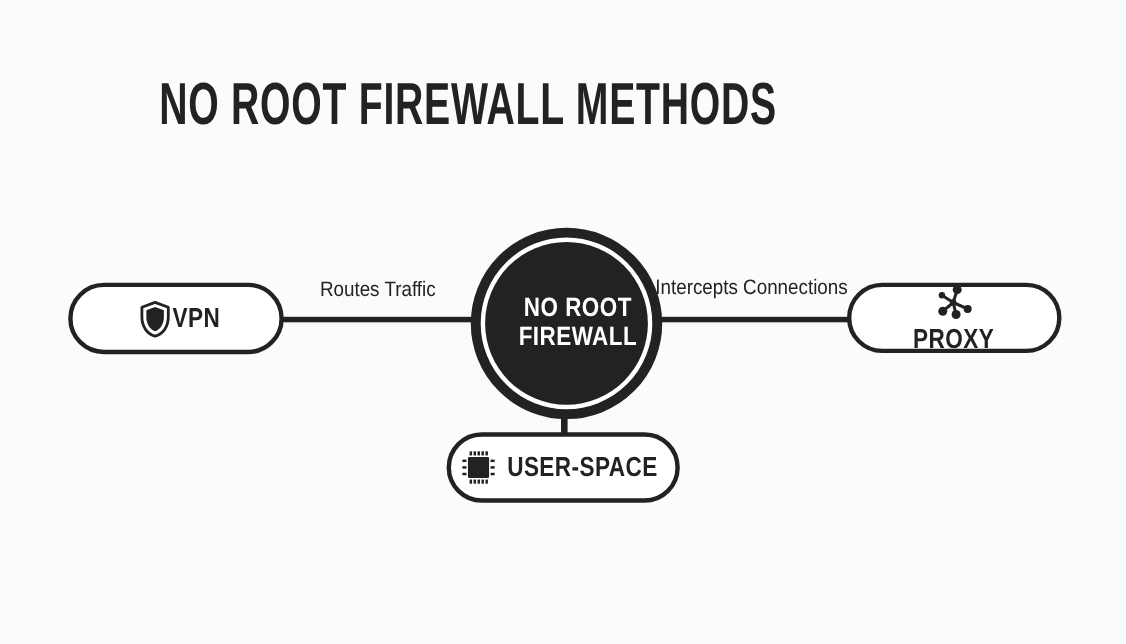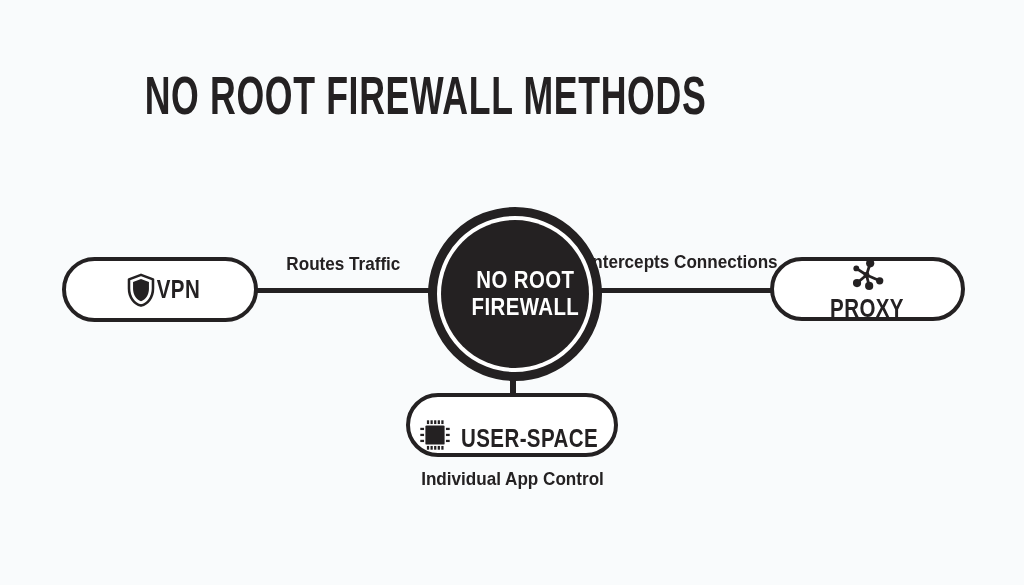--- a/index.html
+++ b/index.html
@@ -73,38 +73,38 @@
     position: absolute;
     background: var(--node-fill);
     border: 4px solid var(--ink);
     border-radius: 36px;
     display: flex;
     align-items: center;
     justify-content: center;
   }
   .pill-vpn   { left: 62px;  top: 257px; width: 196px; height: 65px; }
   .pill-proxy { left: 770px; top: 257px; width: 195px; height: 64px; flex-direction: column; }
-  .pill-user  { left: 406px; top: 393px; width: 212px; height: 64px; align-items: flex-end; }
+  .pill-user  { left: 406px; top: 393px; width: 212px; height: 64px; }
   .pill-label {
     display: inline-block;
     font-size: 25px;
     font-weight: bold;
     transform: scaleX(0.82);
     transform-origin: center;
     white-space: nowrap;
     margin: 0 -7px;
     letter-spacing: 0.5px;
   }
   .node-icon { display: flex; align-items: center; }
   .node-icon svg { display: block; }
 
   .edge-label, .sub-label {
     position: absolute;
     text-align: center;
-    font-weight: bold;
+    font-weight: normal;
     white-space: nowrap;
   }
   .edge-label span, .sub-label span {
     display: inline-block;
     font-size: 19px;
     transform: scaleX(0.9);
     transform-origin: center;
     white-space: nowrap;
   }
   .label-routes     { left: 243px; top: 253px; width: 200px; }
@@ -195,17 +195,14 @@
         <rect x="2.2" y="11.2" width="2.5" height="1.5"></rect>
         <rect x="2.2" y="15.2" width="2.5" height="1.5"></rect>
 
         <rect x="19.3" y="7.2" width="2.5" height="1.5"></rect>
         <rect x="19.3" y="11.2" width="2.5" height="1.5"></rect>
         <rect x="19.3" y="15.2" width="2.5" height="1.5"></rect>
       </svg>
     </span>
     <span class="pill-label">USER-SPACE</span>
   </div>
-  <div class="sub-label label-individual">
-    <span>Individual App Control</span>
-  </div>
 
 </div>
 
 </body></html>

